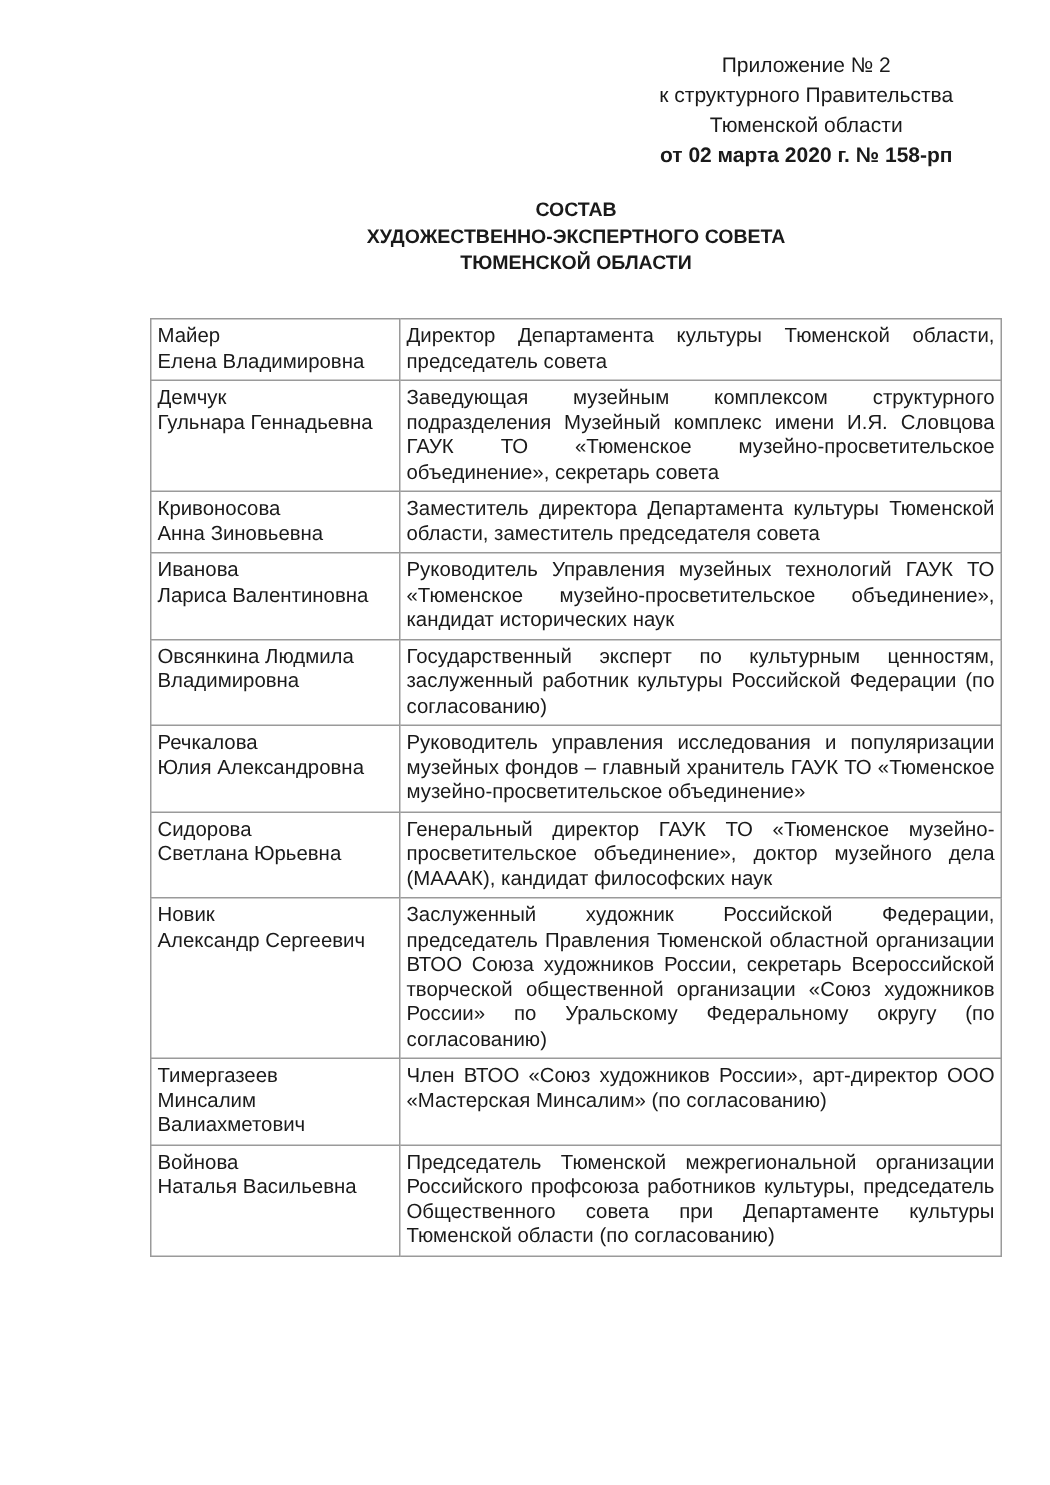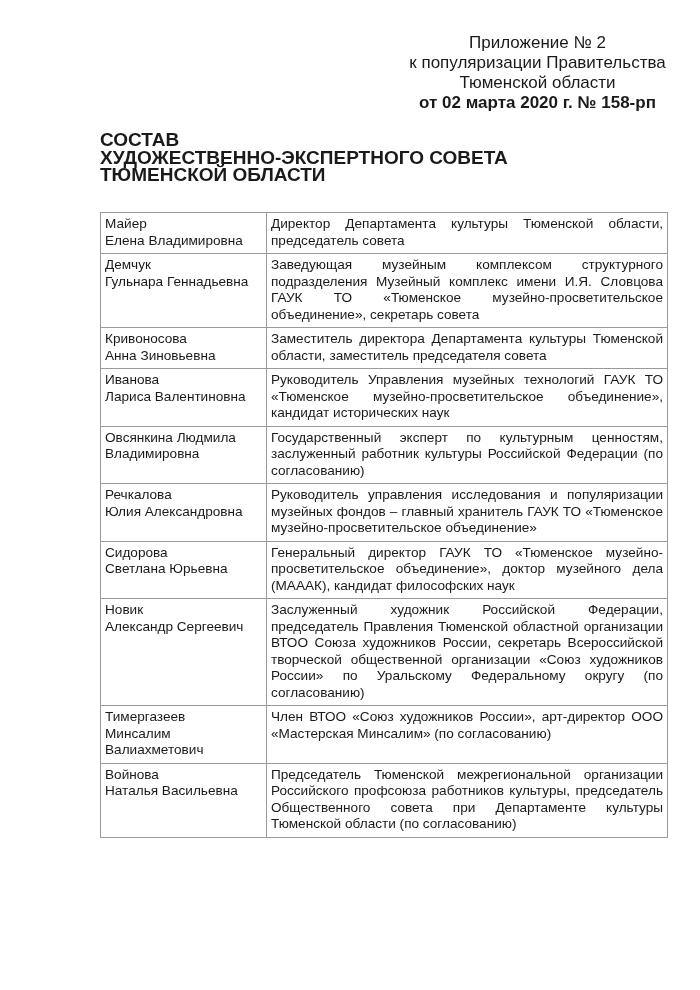--- a/index.html
+++ b/index.html
@@ -2,45 +2,45 @@
 <html><head>
 <meta charset="utf-8">
 <style>
   html, body { margin: 0; padding: 0; background: #ffffff; }
   body {
     width: 700px; height: 990px; position: relative; overflow: hidden;
     font-family: "Liberation Sans", sans-serif; color: #1a1a1a;
   }
   .appendix {
     position: absolute; left: 400px; top: 33px; width: 275px;
-    text-align: center; font-size: 17px; line-height: 20px;
+    text-align: center; font-size: 14px; line-height: 20px;
   }
   .appendix .bold { font-weight: bold; }
   .title {
     position: absolute; left: 100px; top: 131px; width: 568px;
-    text-align: left; font-weight: bold; font-size: 19px; line-height: 17.5px;
+    text-align: center; font-weight: bold; font-size: 13px; line-height: 17.5px;
   }
   table.members {
     position: absolute; left: 100px; top: 212px; width: 568px;
     border-collapse: collapse; table-layout: fixed;
     font-size: 13.6px; line-height: 16.5px;
   }
   table.members td {
     border: 1px solid #9a9a9a; vertical-align: top;
     padding: 3px 4px 4px 4px;
   }
   td.name { width: 157px; }
   td.role { text-align: justify; text-align-last: left; }
 </style>
 </head>
 <body>
 
 <div class="appendix">
   <div>Приложение № 2</div>
-  <div>к популяризации Правительства</div>
+  <div>к структурного Правительства</div>
   <div>Тюменской области</div>
   <div class="bold">от 02 марта 2020 г. № 158-рп</div>
 </div>
 
 <div class="title">
   <div>СОСТАВ</div>
   <div>ХУДОЖЕСТВЕННО-ЭКСПЕРТНОГО СОВЕТА</div>
   <div>ТЮМЕНСКОЙ ОБЛАСТИ</div>
 </div>
 

